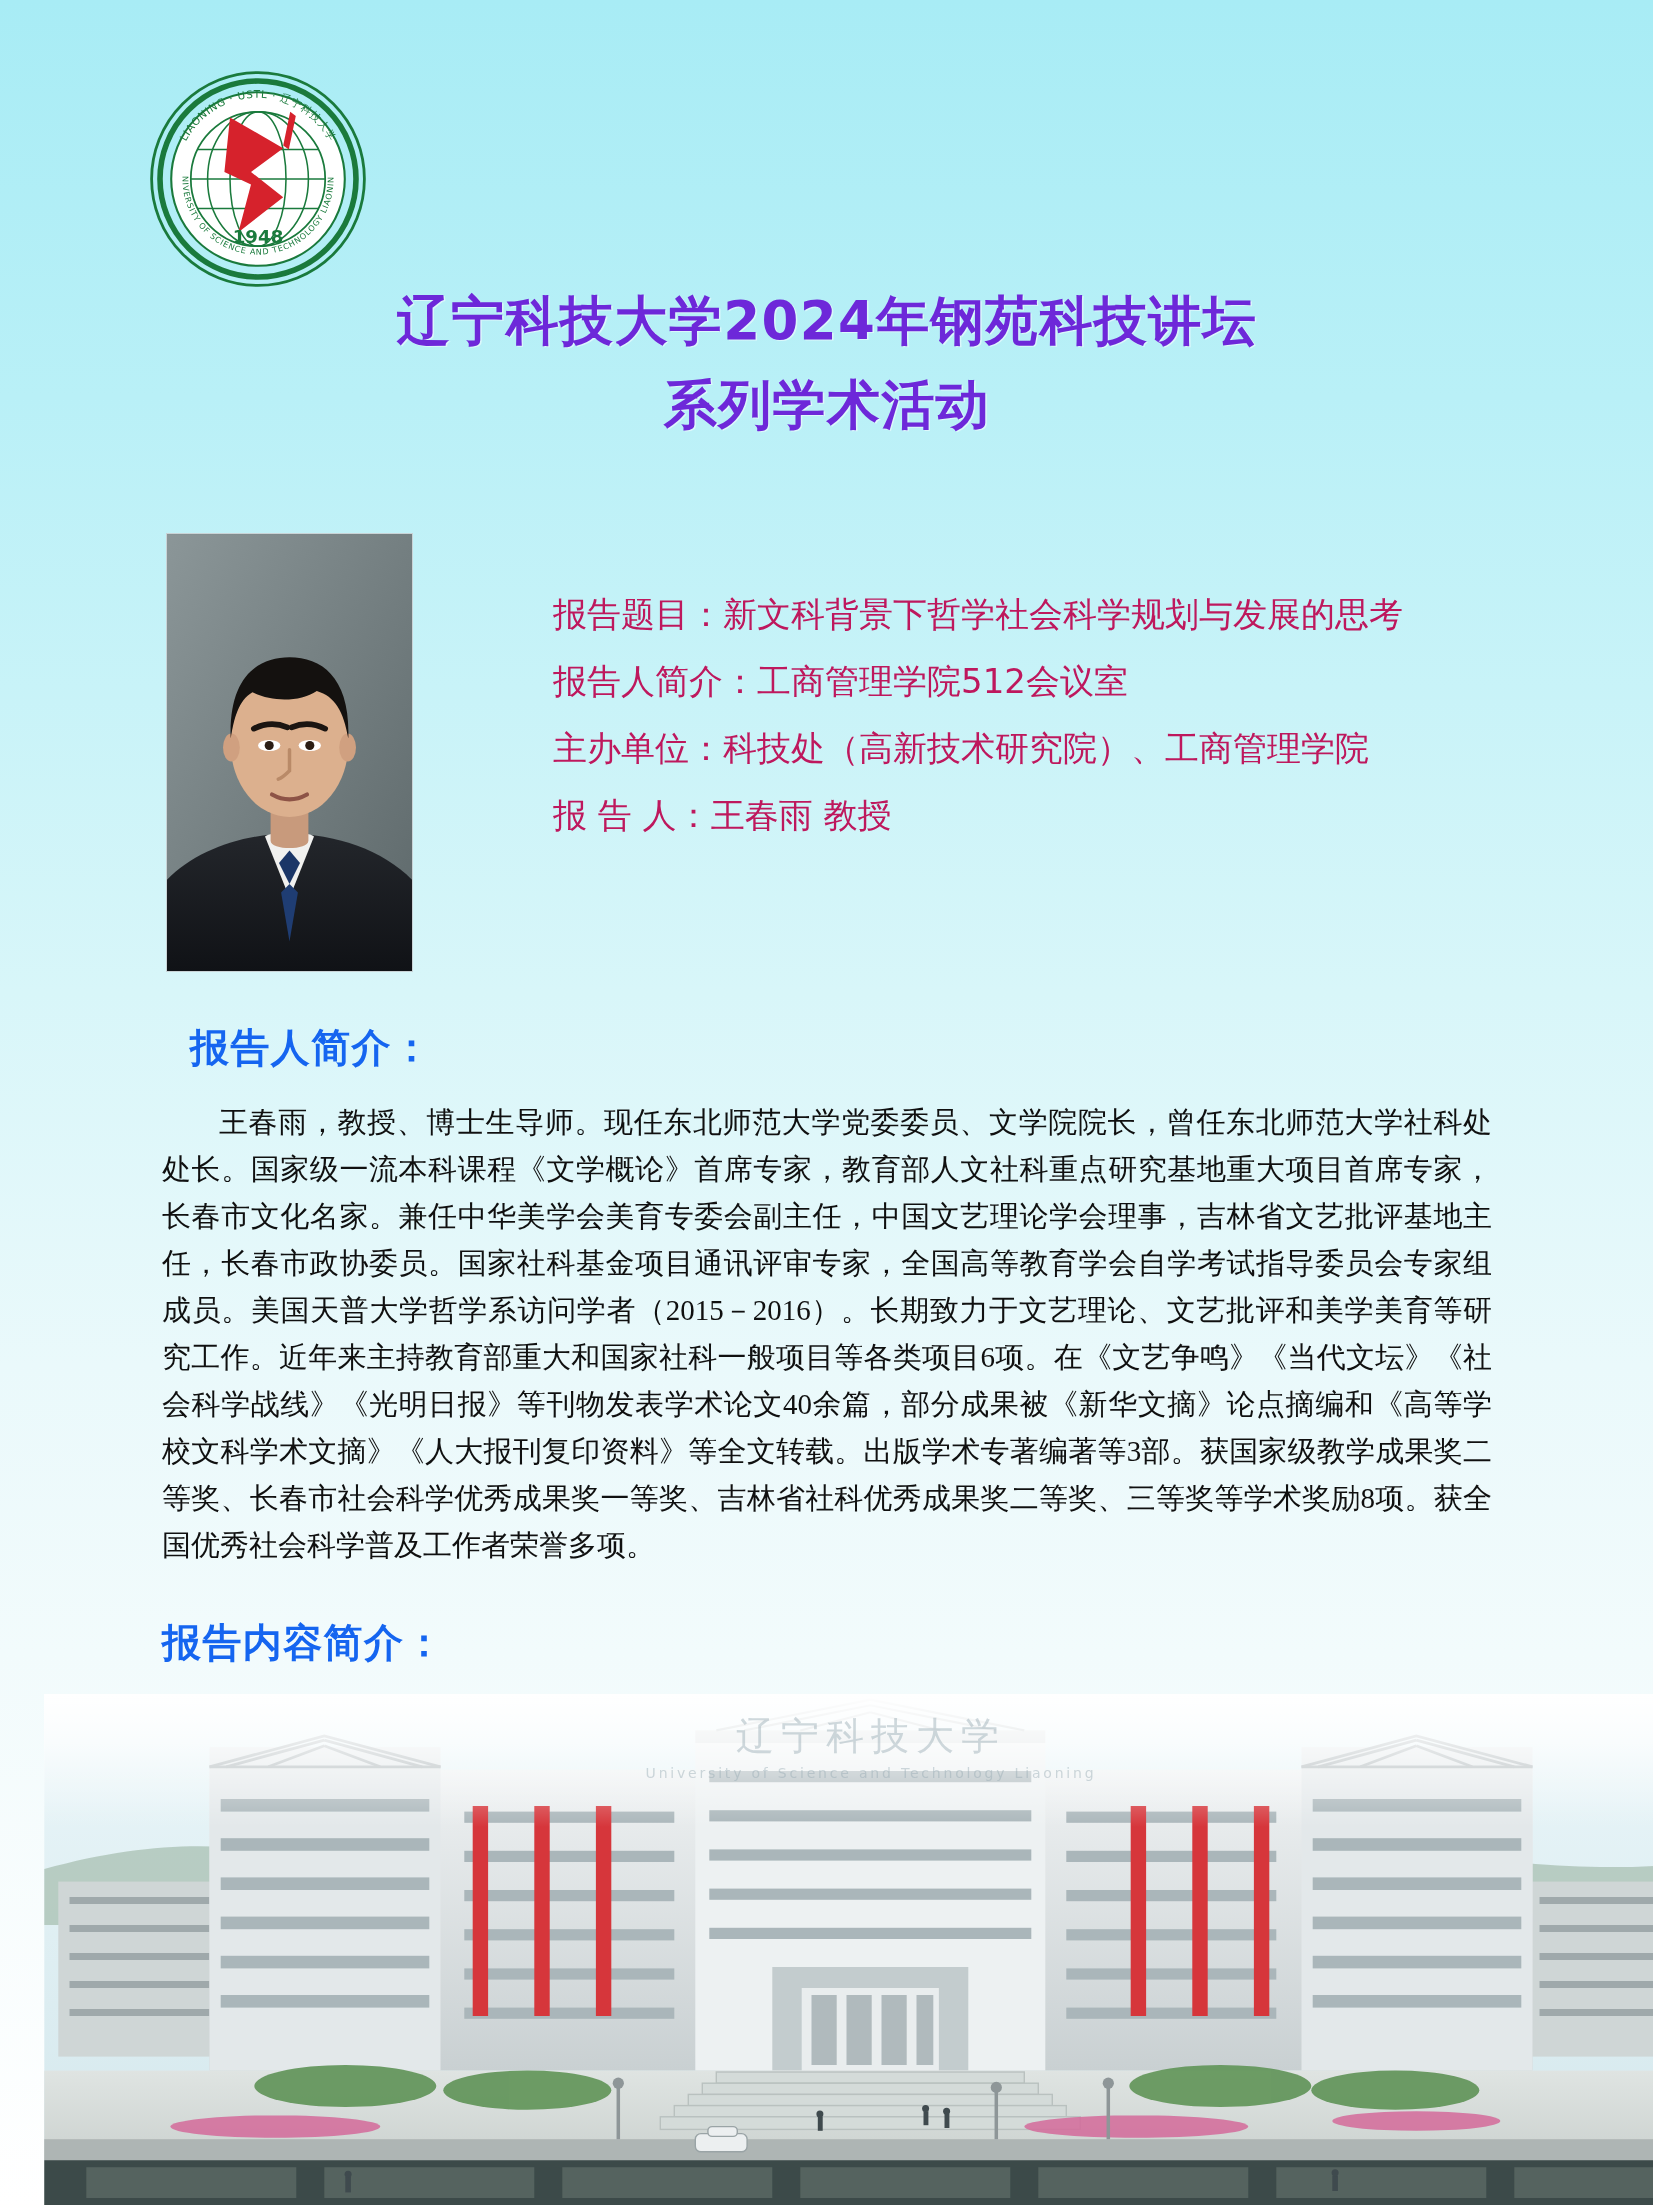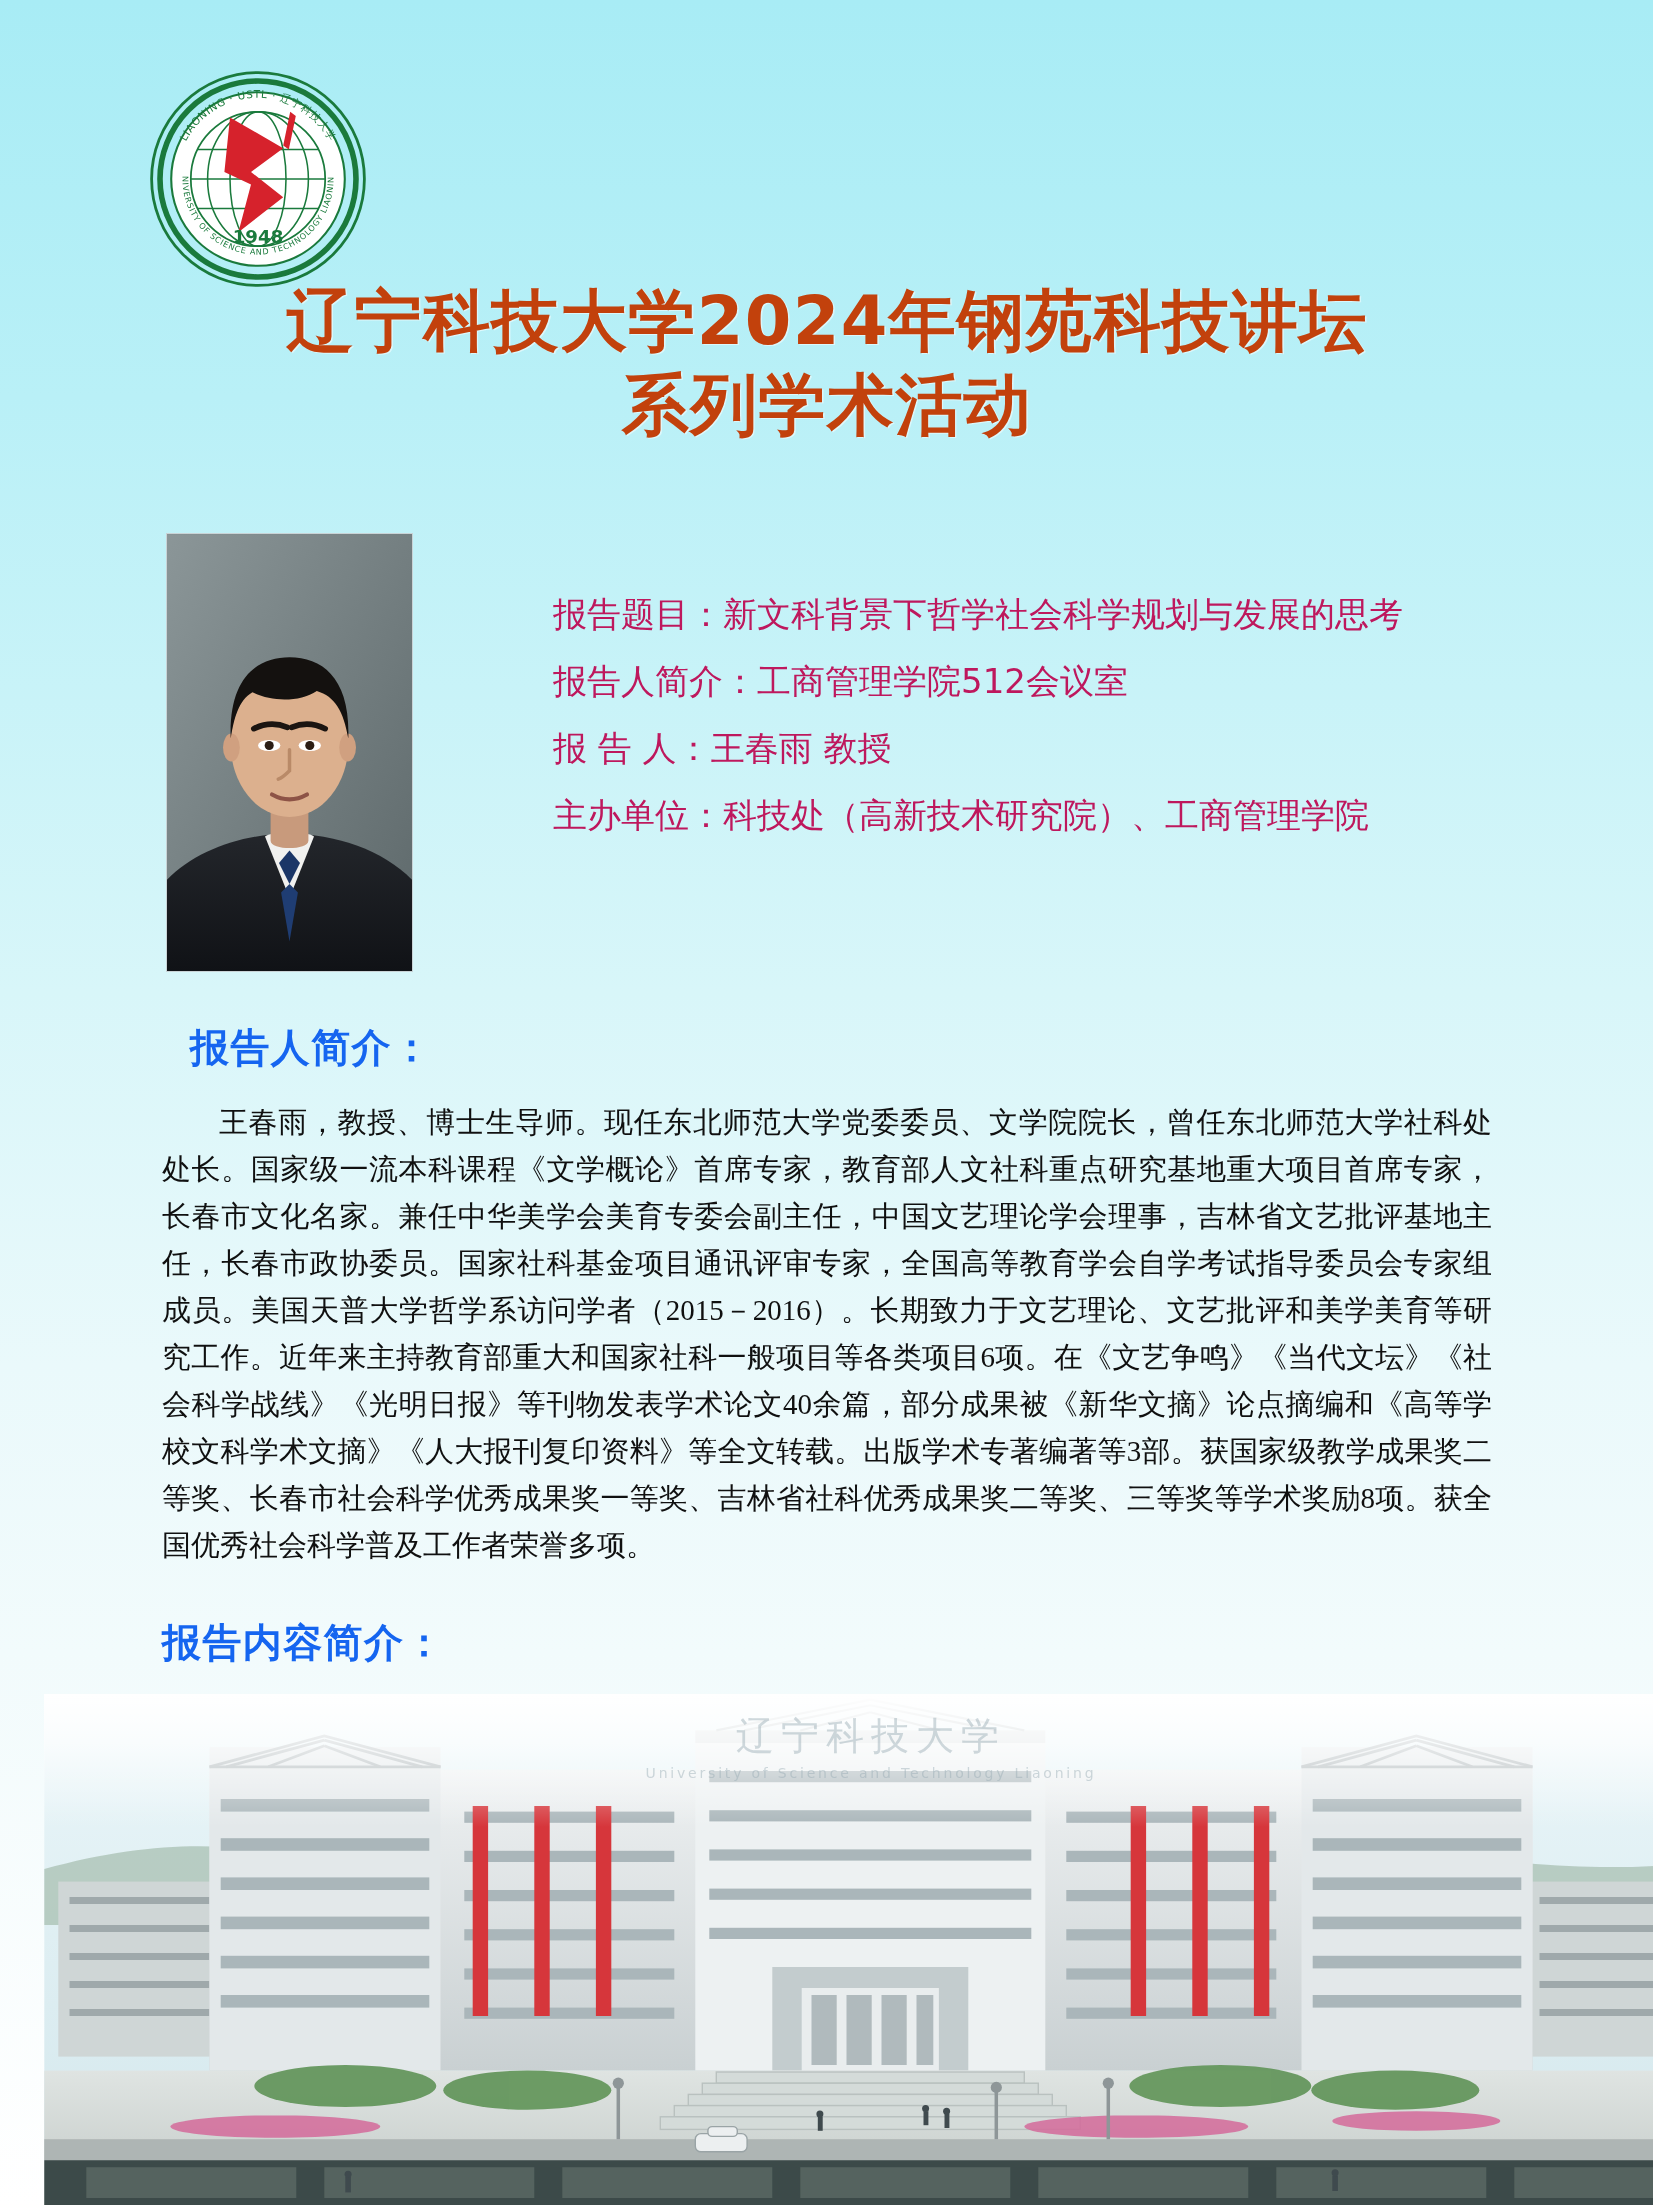--- a/index.html
+++ b/index.html
@@ -29,23 +29,23 @@
   .title-block {
     position: absolute;
     top: 279px;
     left: 0;
     width: 1654px;
     text-align: center;
   }
   .title-line {
     font-family: "DejaVu Sans", sans-serif;
     font-weight: bold;
-    font-size: 67px;
+    font-size: 53px;
     line-height: 84px;
-    color: #c2410c;
+    color: #6d28d9;
     letter-spacing: 1.4px;
     text-shadow: 1.4px 1.4px 0 rgba(255,255,255,0.5);
   }
 
   
   .portrait {
     position: absolute;
     left: 166px;
     top: 533px;
     width: 245px;
@@ -218,24 +218,24 @@
 </div>
 
 <div class="info">
   <div class="info-row">
     <span class="info-label">报告题目：</span><span>新文科背景下哲学社会科学规划与发展的思考</span>
   </div>
   <div class="info-row">
     <span class="info-label">报告人简介：</span><span>工商管理学院512会议室</span>
   </div>
   <div class="info-row">
-    <span class="info-label">报 告 人：</span><span>王春雨 教授</span>
+    <span class="info-label">主办单位：</span><span>科技处（高新技术研究院）、工商管理学院</span>
   </div>
   <div class="info-row">
-    <span class="info-label">主办单位：</span><span>科技处（高新技术研究院）、工商管理学院</span>
+    <span class="info-label">报 告 人：</span><span>王春雨 教授</span>
   </div>
 </div>
 
 <div class="section-head" id="head-bio">报告人简介：</div>
 <div class="body-text" id="bio-text">王春雨，教授、博士生导师。现任东北师范大学党委委员、文学院院长，曾任东北师范大学社科处处长。国家级一流本科课程《文学概论》首席专家，教育部人文社科重点研究基地重大项目首席专家，长春市文化名家。兼任中华美学会美育专委会副主任，中国文艺理论学会理事，吉林省文艺批评基地主任，长春市政协委员。国家社科基金项目通讯评审专家，全国高等教育学会自学考试指导委员会专家组成员。美国天普大学哲学系访问学者（2015－2016）。长期致力于文艺理论、文艺批评和美学美育等研究工作。近年来主持教育部重大和国家社科一般项目等各类项目6项。在《文艺争鸣》《当代文坛》《社会科学战线》《光明日报》等刊物发表学术论文40余篇，部分成果被《新华文摘》论点摘编和《高等学校文科学术文摘》《人大报刊复印资料》等全文转载。出版学术专著编著等3部。获国家级教学成果奖二等奖、长春市社会科学优秀成果奖一等奖、吉林省社科优秀成果奖二等奖、三等奖等学术奖励8项。获全国优秀社会科学普及工作者荣誉多项。</div>
 
 <div class="section-head" id="head-abs">报告内容简介：</div>
 <div class="body-text" id="abs-text">分析和研究当下新文科的理念与内涵，并在新文科的视野下，讨论如何规划高校和相关学科的哲学社会科学的创新和发展，并结合相关社科项目的培育、申报和研究展开讨论和交流。</div>
 
 <div class="building">

